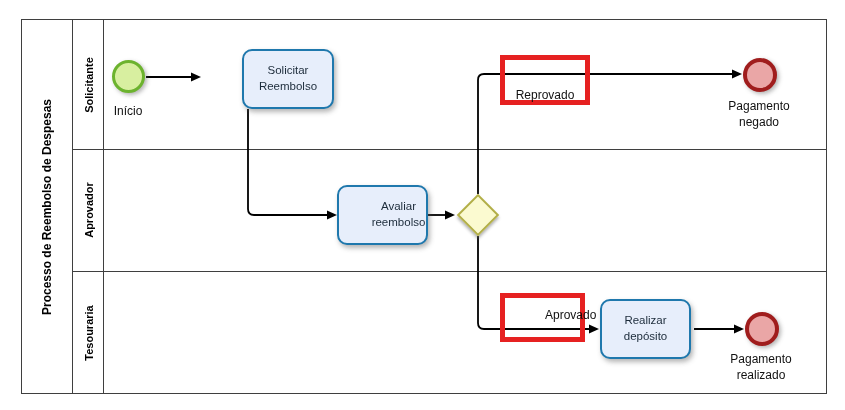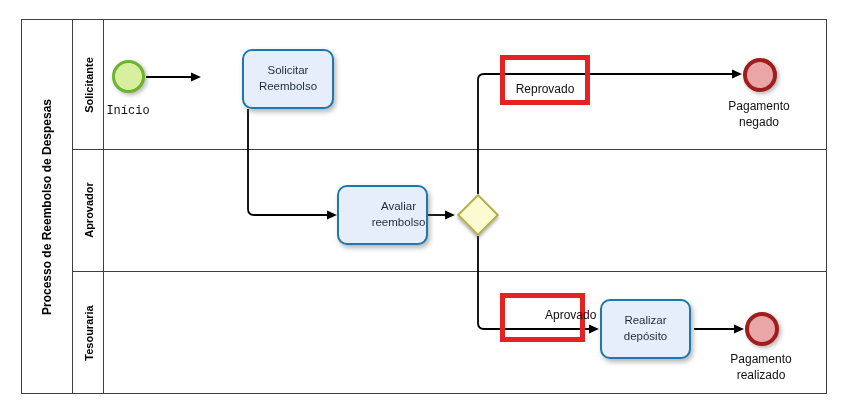--- a/index.html
+++ b/index.html
@@ -76,21 +76,21 @@
   <polygon points="742,74 732,69.5 732,78.5"></polygon>
 
   <path d="M478,236 V323 Q478,329 484,329 H589"></path>
   <polygon points="599,329 589,324.5 589,333.5"></polygon>
 
   <path d="M694,329 H734"></path>
   <polygon points="744,329 734,324.5 734,333.5"></polygon>
 </svg>
 
 <div class="abs event start-event" style="left:112px;top:60px;"></div>
-<div class="abs node-label" style="left:98px;top:104px;width:60px;font-family:Liberation Mono, monospace;">Início</div>
+<div class="abs node-label" style="left:98px;top:104px;width:60px;">Início</div>
 
 <div class="abs task" style="left:202px;top:49px;width:92px;height:60px;margin-left:40px;">Solicitar
 Reembolso</div>
 
 <div class="abs task" style="left:337px;top:185px;width:91px;height:60px;padding-left:32px;">Avaliar
 reembolso</div>
 
 <div class="abs gateway" style="left:463px;top:200px;"></div>
 
 <div class="abs task" style="left:600px;top:299px;width:91px;height:60px;">Realizar
@@ -98,17 +98,17 @@
 
 <div class="abs event end-event" style="left:743px;top:58px;"></div>
 <div class="abs node-label" style="left:709px;top:99px;width:100px;">Pagamento
 negado</div>
 
 <div class="abs event end-event" style="left:745px;top:312px;"></div>
 <div class="abs node-label" style="left:711px;top:352px;width:100px;">Pagamento
 realizado</div>
 
 <div class="abs hl-box" style="left:500px;top:55px;width:90px;height:50px;">
-  <div class="hl-label" style="top:22px;">Reprovado</div>
+  <div class="hl-label" style="top:28px;">Reprovado</div>
 </div>
 <div class="abs hl-box" style="left:500px;top:293px;width:85px;height:49px;">
   <div class="hl-label" style="top:10px;padding-left:40px;">Aprovado</div>
 </div>
 
 </body></html>

